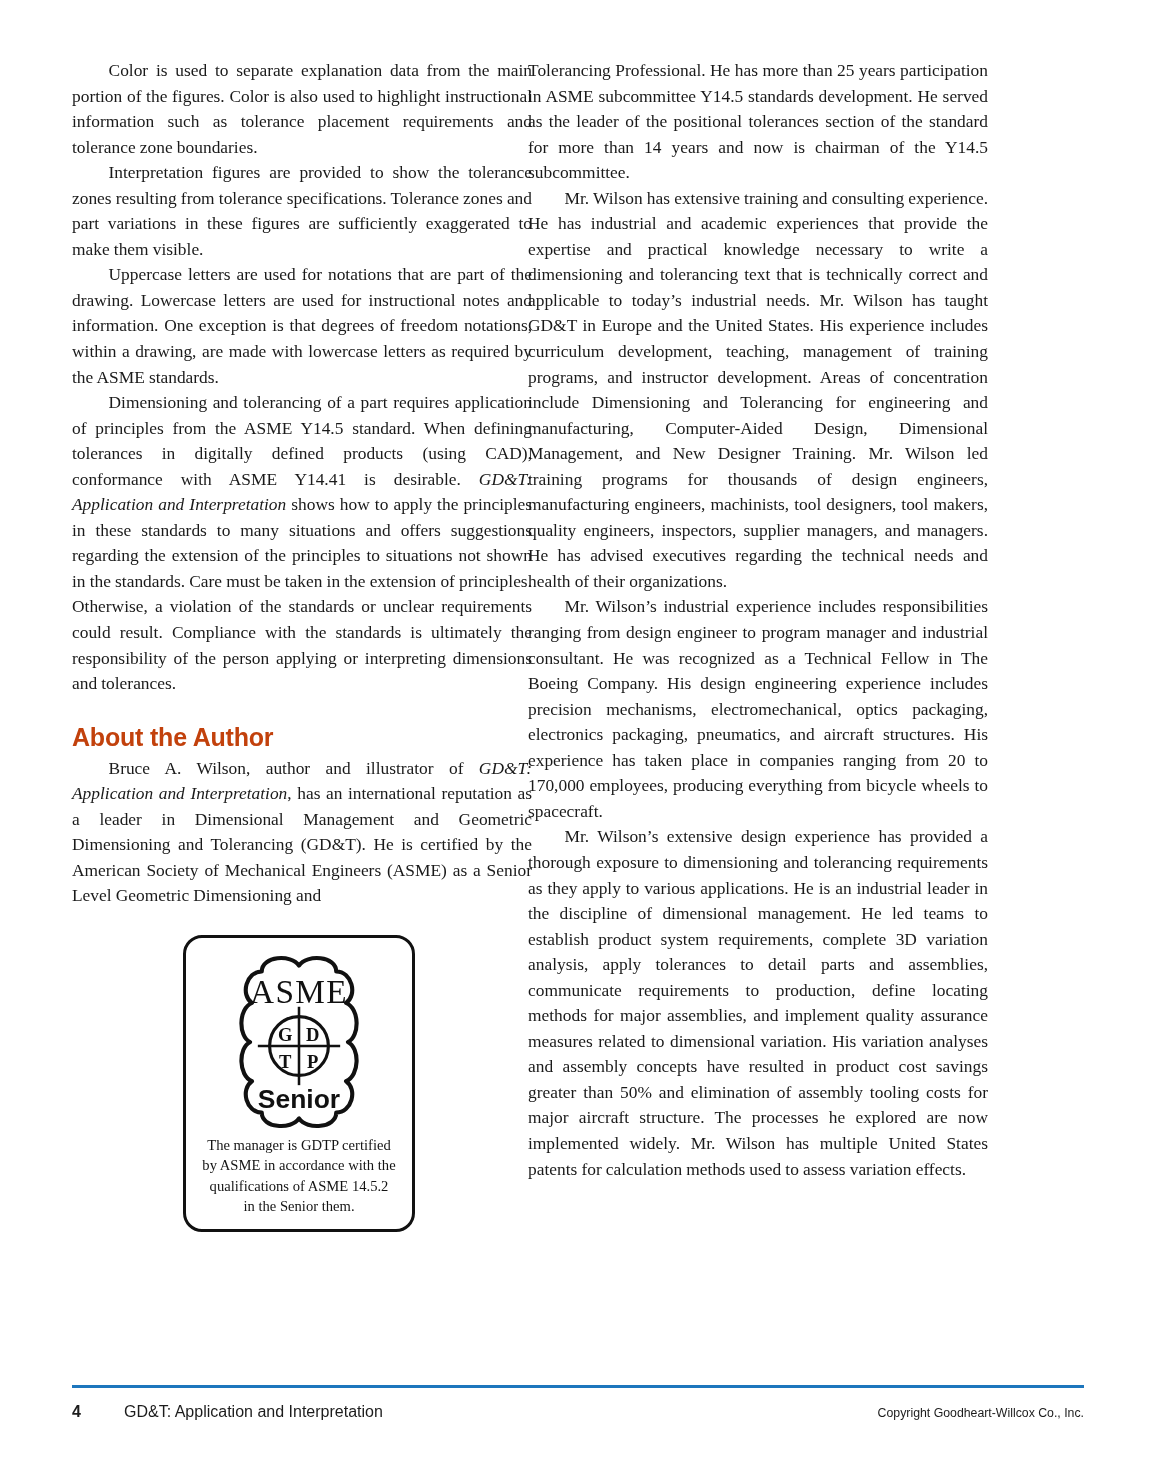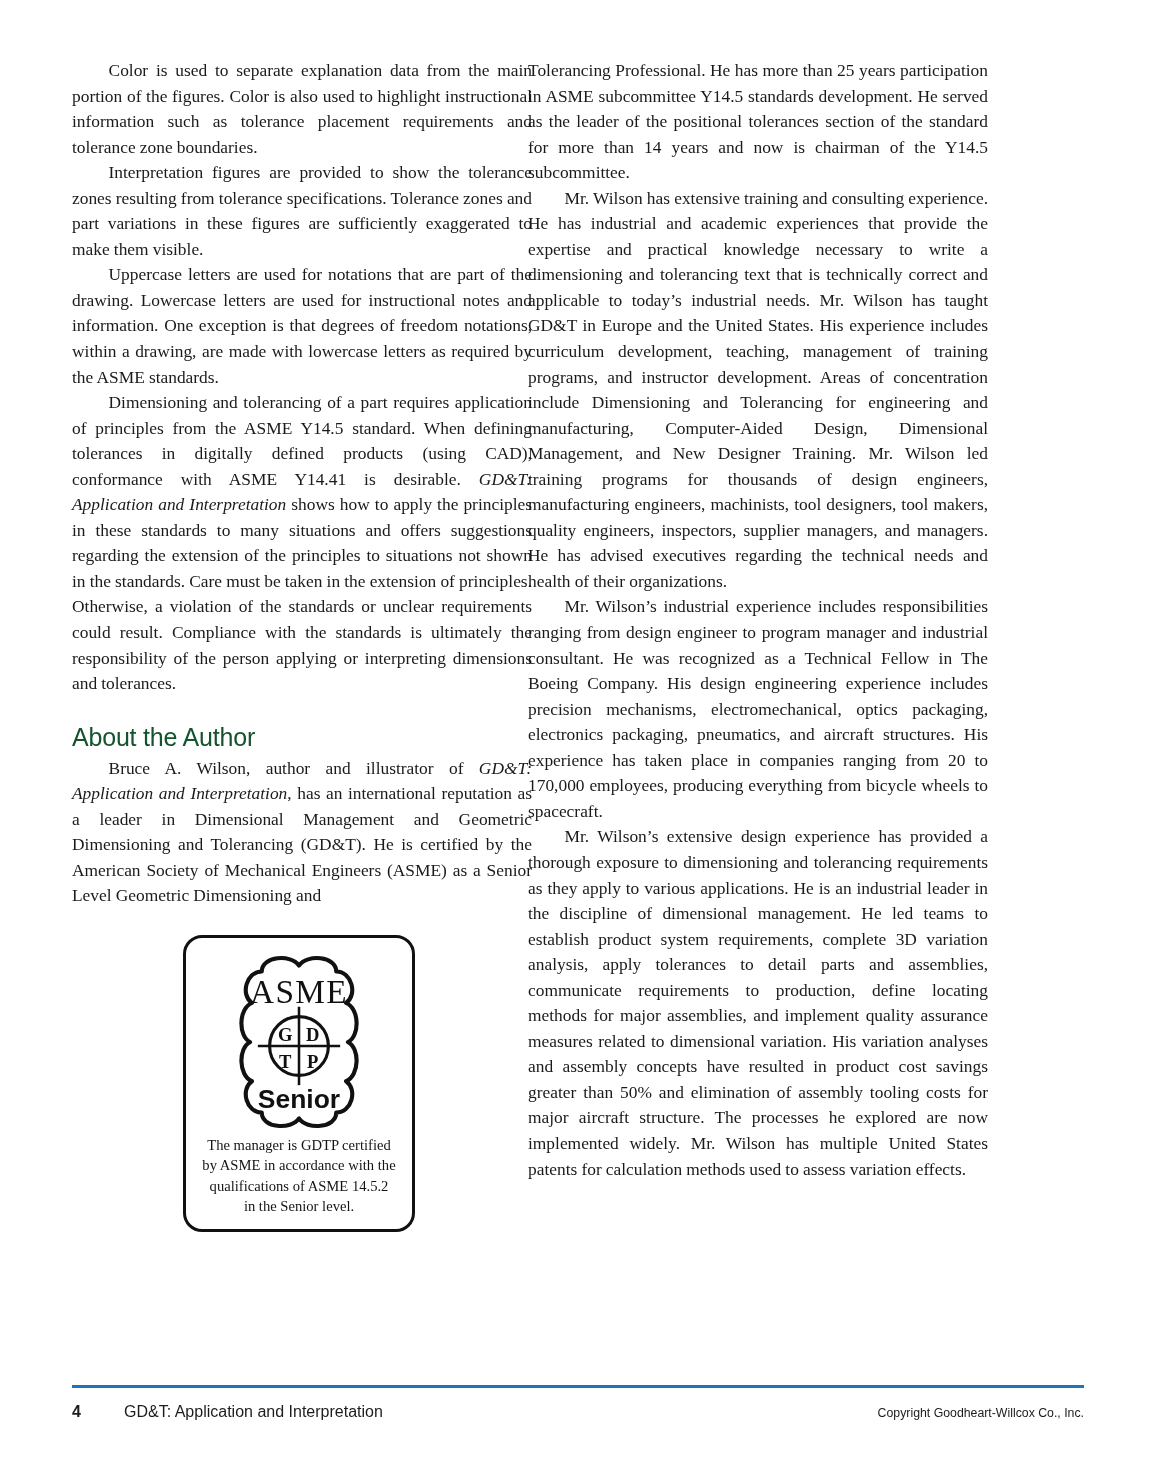--- a/index.html
+++ b/index.html
@@ -51,24 +51,24 @@
     word-spacing: -0.2px;
   }
   p.body i, p.body em {
     font-style: italic;
   }
 
   
   h2.section-heading {
     margin: 26px 0 4px 0;
     font-family: "Liberation Sans", "DejaVu Sans", sans-serif;
-    font-weight: normal;
+    font-weight: bold;
     font-size: 25px;
     letter-spacing: -0.2px;
-    color: #14532d;
+    color: #c2410c;
     text-indent: 0;
   }
 
   
   .cert-figure {
     margin: 26px auto 0 auto;
     width: 238px;
   }
   .cert-box {
     position: relative;
@@ -207,21 +207,21 @@
               <text x="114" y="124" text-anchor="middle" font-family="'Liberation Serif','DejaVu Serif',serif" font-size="19" font-weight="bold" fill="#111111">P</text>
 
               <text x="100" y="165" text-anchor="middle" font-family="'Liberation Sans','DejaVu Sans',sans-serif" font-size="27" font-weight="bold" fill="#111111">Senior</text>
             </svg>
           </div>
 
           <div class="cert-caption">
             <span>The manager is GDTP certified</span>
             <span>by ASME in accordance with the</span>
             <span>qualifications of ASME 14.5.2</span>
-            <span>in the Senior level.</span>
+            <span>in the Senior them.</span>
           </div>
 
         </div>
       </div>
 
     </div>
 
     <div class="col col-right">
 
       <p class="body" style="text-indent:0">

